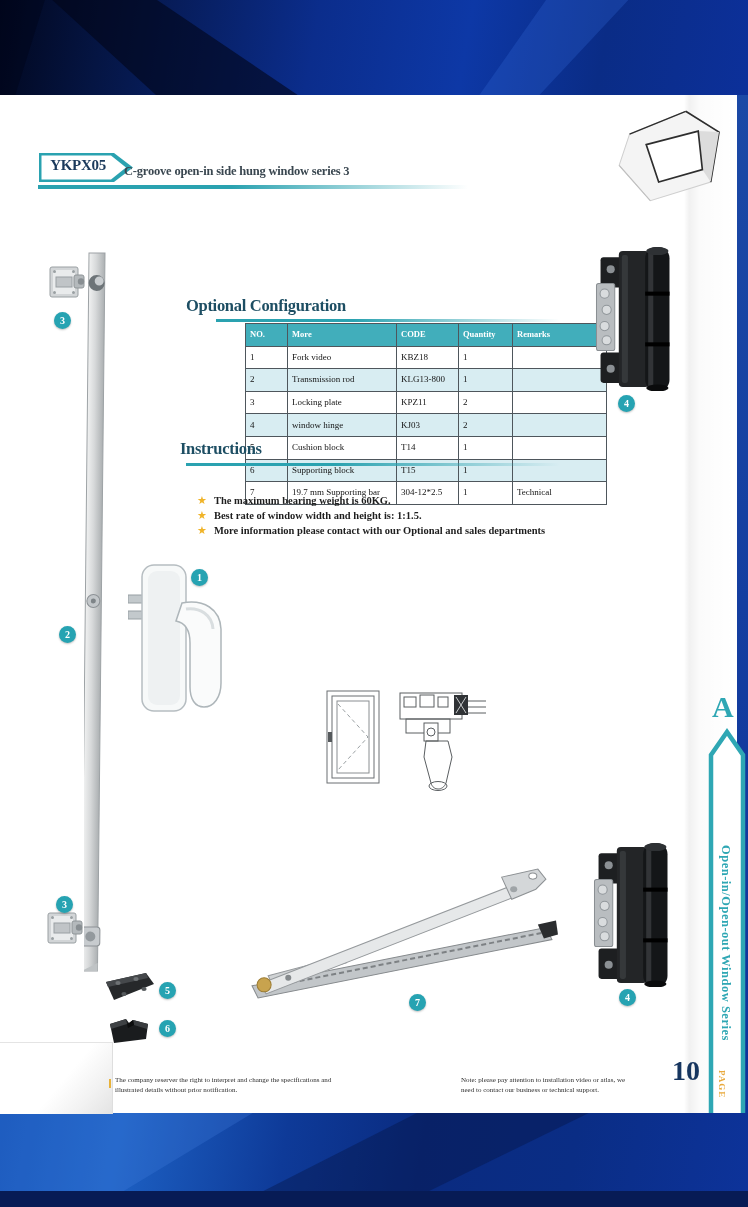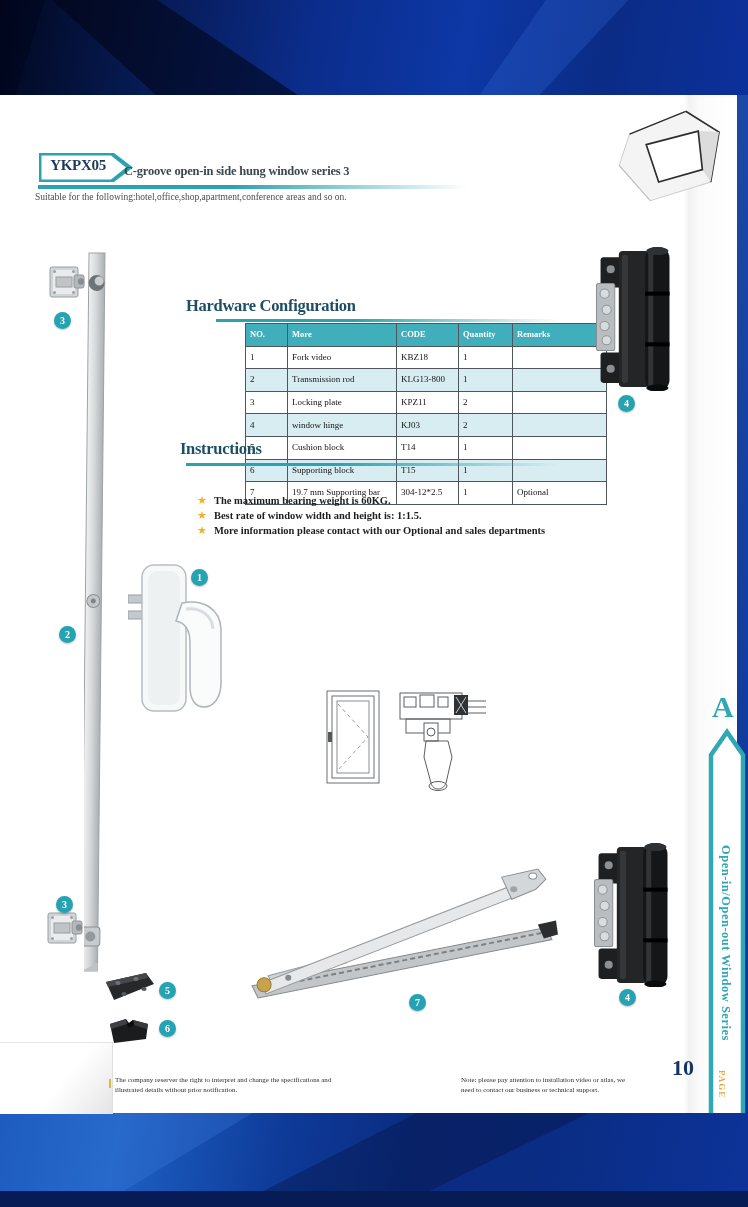--- a/index.html
+++ b/index.html
@@ -74,21 +74,21 @@
 
   
   .tab-letter{position:absolute;left:712px;top:690px;font-size:30px;font-weight:800;
     color:#2fa7b4;letter-spacing:-1px;z-index:5;}
   .ribbon-svg{position:absolute;left:706px;top:725px;z-index:4;}
   .series-vertical{position:absolute;left:710px;top:812px;width:30px;height:262px;z-index:5;
     writing-mode:vertical-rl;text-orientation:mixed;display:flex;align-items:center;justify-content:center;
     font-size:12.5px;font-weight:bold;color:#2fa7b4;letter-spacing:.5px;white-space:nowrap;}
   .page-word{position:absolute;left:717px;top:1070px;z-index:5;writing-mode:vertical-rl;
     font-size:9px;font-weight:bold;color:#e8a93c;letter-spacing:1px;}
-  .page-number{position:absolute;left:672px;top:1055px;z-index:5;font-size:22px;font-weight:800;
+  .page-number{position:absolute;left:672px;top:1055px;z-index:5;font-size:28px;font-weight:800;
     color:#16355f;letter-spacing:0;}
 
   
   .foot-tick{position:absolute;left:109px;top:984px;width:2px;height:9px;background:#e8b23a;}
   .foot-left{position:absolute;left:115px;top:981px;width:242px;font-size:7px;line-height:9.5px;color:#2c2c2c;}
   .foot-right{position:absolute;left:461px;top:981px;width:178px;font-size:7px;line-height:9.5px;color:#2c2c2c;}
 </style>
 </head>
 <body>
 
@@ -111,34 +111,33 @@
 
     <div class="series-badge">
       <svg width="96" height="31" viewBox="0 0 96 31">
         <path d="M1 1 L76 1 L95 15.5 L76 30 L1 30 Z" fill="#2aa2b0"></path>
         <path d="M3.5 3.5 L73 3.5 L88 15.5 L73 27.5 L3.5 27.5 Z" fill="#ffffff"></path>
       </svg>
       <div class="code">YKPX05</div>
     </div>
     <div class="header-rule"></div>
     <div class="page-title">C-groove open-in side hung window series 3</div>
-    <div class="page-subtitle">Suitable for the following:hotel,office,shop,apartment,conference areas and so on.</div>
 
     <div class="logo-3d art">
       <svg width="118" height="104" viewBox="0 0 112 100">
         <path d="M20 30 L74 8 L106 28 L98 76 L40 94 L10 60 Z" fill="#f4f4f4" stroke="#cfcfcf" stroke-width="1"></path>
         <path d="M74 8 L106 28 L98 76" fill="none" stroke="#2e2e2e" stroke-width="1.6"></path>
         <path d="M20 30 L74 8" fill="none" stroke="#2e2e2e" stroke-width="1.4"></path>
         <path d="M86 27 L90 64 L98 76 L106 28 Z" fill="#dcdcdc"></path>
         <path d="M36 40 L86 27 L90 64 L48 76 Z" fill="#ffffff" stroke="#2e2e2e" stroke-width="1.6"></path>
         <path d="M10 60 L40 94" fill="none" stroke="#bfbfbf" stroke-width="1"></path>
       </svg>
     </div>
 
-    <div class="sec-heading" style="left:186px;top:201px;">Hardware Configuration</div>
+    <div class="sec-heading" style="left:186px;top:201px;">Optional Configuration</div>
     <div class="sec-rule" style="left:216px;top:224px;width:344px;"></div>
 
     <table class="hw-table">
       <thead>
         <tr>
           <th class="w0">NO.</th>
           <th class="w1">More</th>
           <th class="w2">CODE</th>
           <th class="w3">Quantity</th>
           <th class="w4">Remarks</th>
@@ -185,21 +184,21 @@
             <td class="w1">Supporting block</td>
             <td class="w2">T15</td>
             <td class="w3">1</td>
             <td class="w4"></td>
           </tr>
           <tr>
             <td class="w0">7</td>
             <td class="w1">19.7 mm Supporting bar</td>
             <td class="w2">304-12*2.5</td>
             <td class="w3">1</td>
-            <td class="w4">Optional</td>
+            <td class="w4">Technical</td>
           </tr>
         </tbody>
     </table>
 
     <div class="sec-heading" style="left:180px;top:344px;">Instructions</div>
     <div class="sec-rule" style="left:186px;top:368px;width:374px;"></div>
     <ul class="instr-list">
         <li>
           <span class="star">★</span>
           <span>The maximum bearing weight is 60KG.</span>

